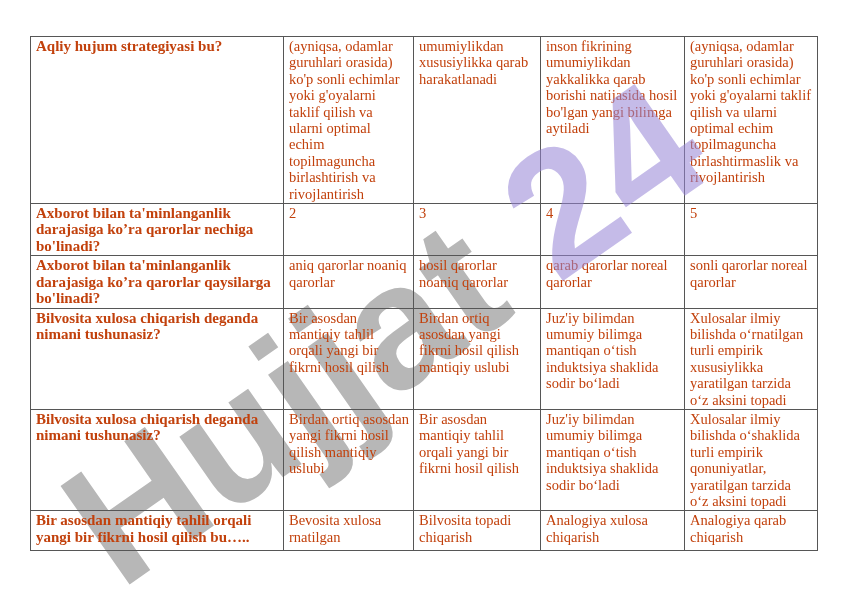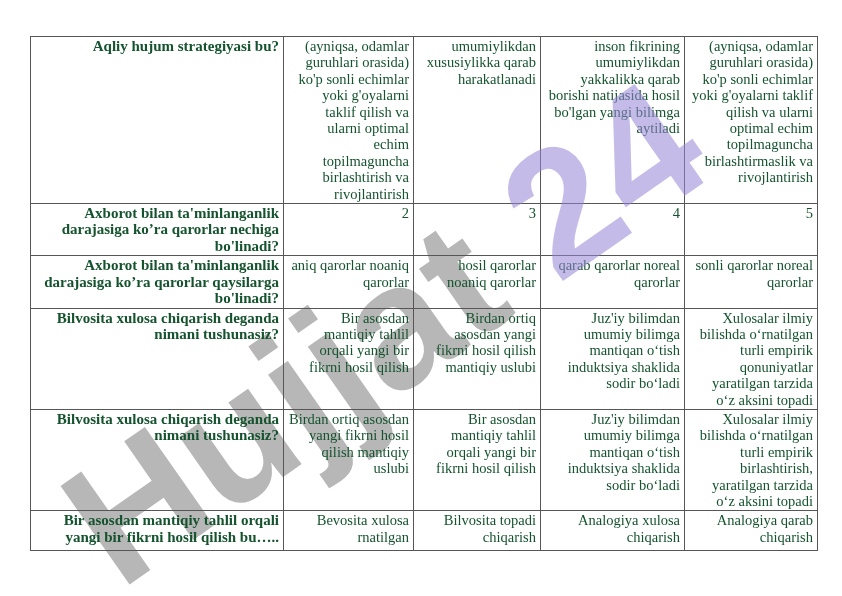--- a/index.html
+++ b/index.html
@@ -25,23 +25,23 @@
   
   .sheet{
     position:absolute;left:30px;top:36px;z-index:1;
   }
   table{
     border-collapse:collapse;table-layout:fixed;width:787px;
     background:transparent;
   }
   td{
     border:1px solid var(--tbl-border,#565656);
-    vertical-align:top;text-align:right;
+    vertical-align:top;text-align:left;
     padding:1px 4px 1px 5px;
-    font-size:14.5px;line-height:16.4px;color:#14532d;
+    font-size:14.5px;line-height:16.4px;color:#c2410c;
     overflow:hidden;
   }
   td.q{font-weight:bold;font-size:15px;}
   .c0{width:253px;}
   .c1{width:130px;}
   .c2{width:127px;}
   .c3{width:144px;}
   .c4{width:133px;}
   tr.row-0{height:150px;}
   tr.row-1{height:50px;padding-left:10px;}
@@ -84,28 +84,28 @@
     <td class="a">aniq qarorlar noaniq qarorlar</td>
     <td class="a">hosil qarorlar noaniq qarorlar</td>
     <td class="a">qarab qarorlar noreal qarorlar</td>
     <td class="a">sonli qarorlar noreal qarorlar</td>
   </tr>
         <tr class="row-3">
     <td class="q">Bilvosita xulosa chiqarish deganda nimani tushunasiz?</td>
     <td class="a">Bir asosdan mantiqiy tahlil orqali yangi bir fikrni hosil qilish</td>
     <td class="a">Birdan ortiq asosdan yangi fikrni hosil qilish mantiqiy uslubi</td>
     <td class="a">Juz'iy bilimdan umumiy bilimga mantiqan o‘tish induktsiya shaklida sodir bo‘ladi</td>
-    <td class="a">Xulosalar ilmiy bilishda o‘rnatilgan turli empirik qonuniyatlar yaratilgan tarzida o‘z aksini topadi</td>
+    <td class="a">Xulosalar ilmiy bilishda o‘rnatilgan turli empirik xususiylikka yaratilgan tarzida o‘z aksini topadi</td>
   </tr>
         <tr class="row-4">
     <td class="q">Bilvosita xulosa chiqarish deganda nimani tushunasiz?</td>
     <td class="a">Birdan ortiq asosdan yangi fikrni hosil qilish mantiqiy uslubi</td>
     <td class="a">Bir asosdan mantiqiy tahlil orqali yangi bir fikrni hosil qilish</td>
     <td class="a">Juz'iy bilimdan umumiy bilimga mantiqan o‘tish induktsiya shaklida sodir bo‘ladi</td>
-    <td class="a">Xulosalar ilmiy bilishda o‘rnatilgan turli empirik birlashtirish, yaratilgan tarzida o‘z aksini topadi</td>
+    <td class="a">Xulosalar ilmiy bilishda o‘shaklida turli empirik qonuniyatlar, yaratilgan tarzida o‘z aksini topadi</td>
   </tr>
         <tr class="row-5">
     <td class="q">Bir asosdan mantiqiy tahlil orqali yangi bir fikrni hosil qilish bu…..</td>
     <td class="a">Bevosita xulosa rnatilgan</td>
     <td class="a">Bilvosita topadi chiqarish</td>
     <td class="a">Analogiya xulosa chiqarish</td>
     <td class="a">Analogiya qarab chiqarish</td>
   </tr>
       </tbody>
   </table>

